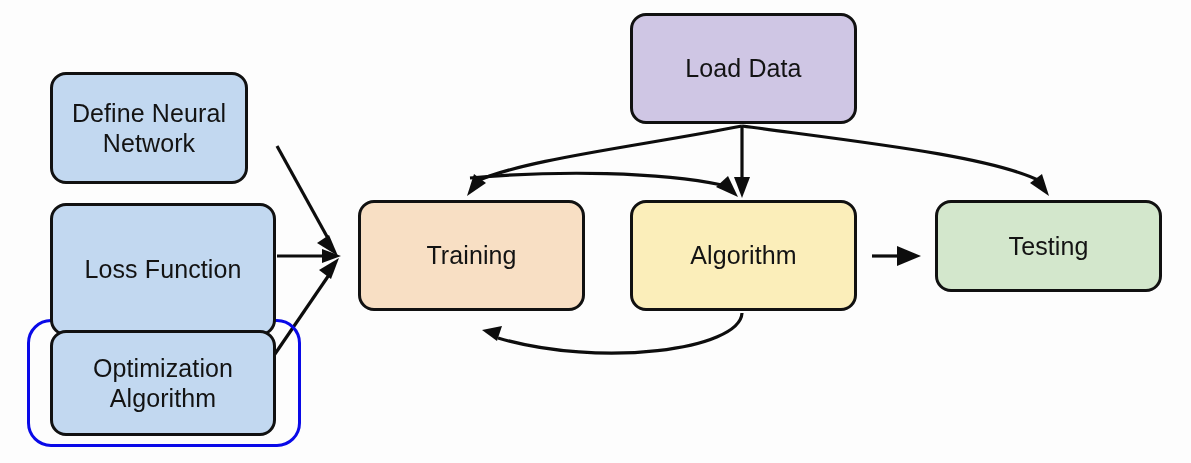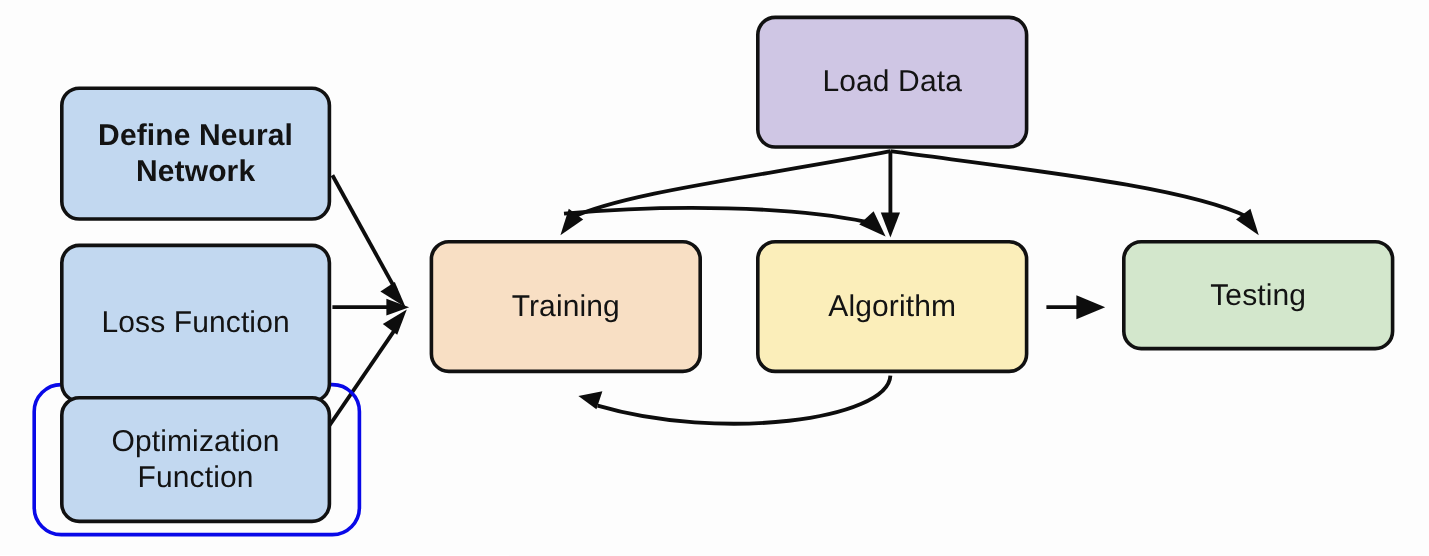--- a/index.html
+++ b/index.html
@@ -32,23 +32,22 @@
     letter-spacing: 0.1px;
     z-index: 3;
   }
   .node-label {
     display: block;
     white-space: pre-line;
     padding: 0 6px;
   }
   
   #node-define-neural-network {
-    left: 50px;  top: 72px;  width: 226px; height: 112px;
+    left: 50px;  top: 72px;  width: 198px; height: 112px;
     background: #c2d8f0;
-    font-weight: bold;
   }
   #node-loss-function {
     left: 50px;  top: 203px; width: 226px; height: 133px;
     background: #c2d8f0;
   }
   #node-optimization-algorithm {
     left: 50px;  top: 330px; width: 226px; height: 106px;
     background: #c2d8f0;
   }
   
@@ -155,21 +154,21 @@
     <span class="node-label">Define Neural
 Network</span>
   </div>
 
   <div class="node" id="node-loss-function">
     <span class="node-label">Loss Function</span>
   </div>
 
   <div class="node" id="node-optimization-algorithm">
     <span class="node-label">Optimization
-Function</span>
+Algorithm</span>
   </div>
 
   <div class="node" id="node-training">
     <span class="node-label">Training</span>
   </div>
 
   <div class="node" id="node-load-data">
     <span class="node-label">Load Data</span>
   </div>
 

